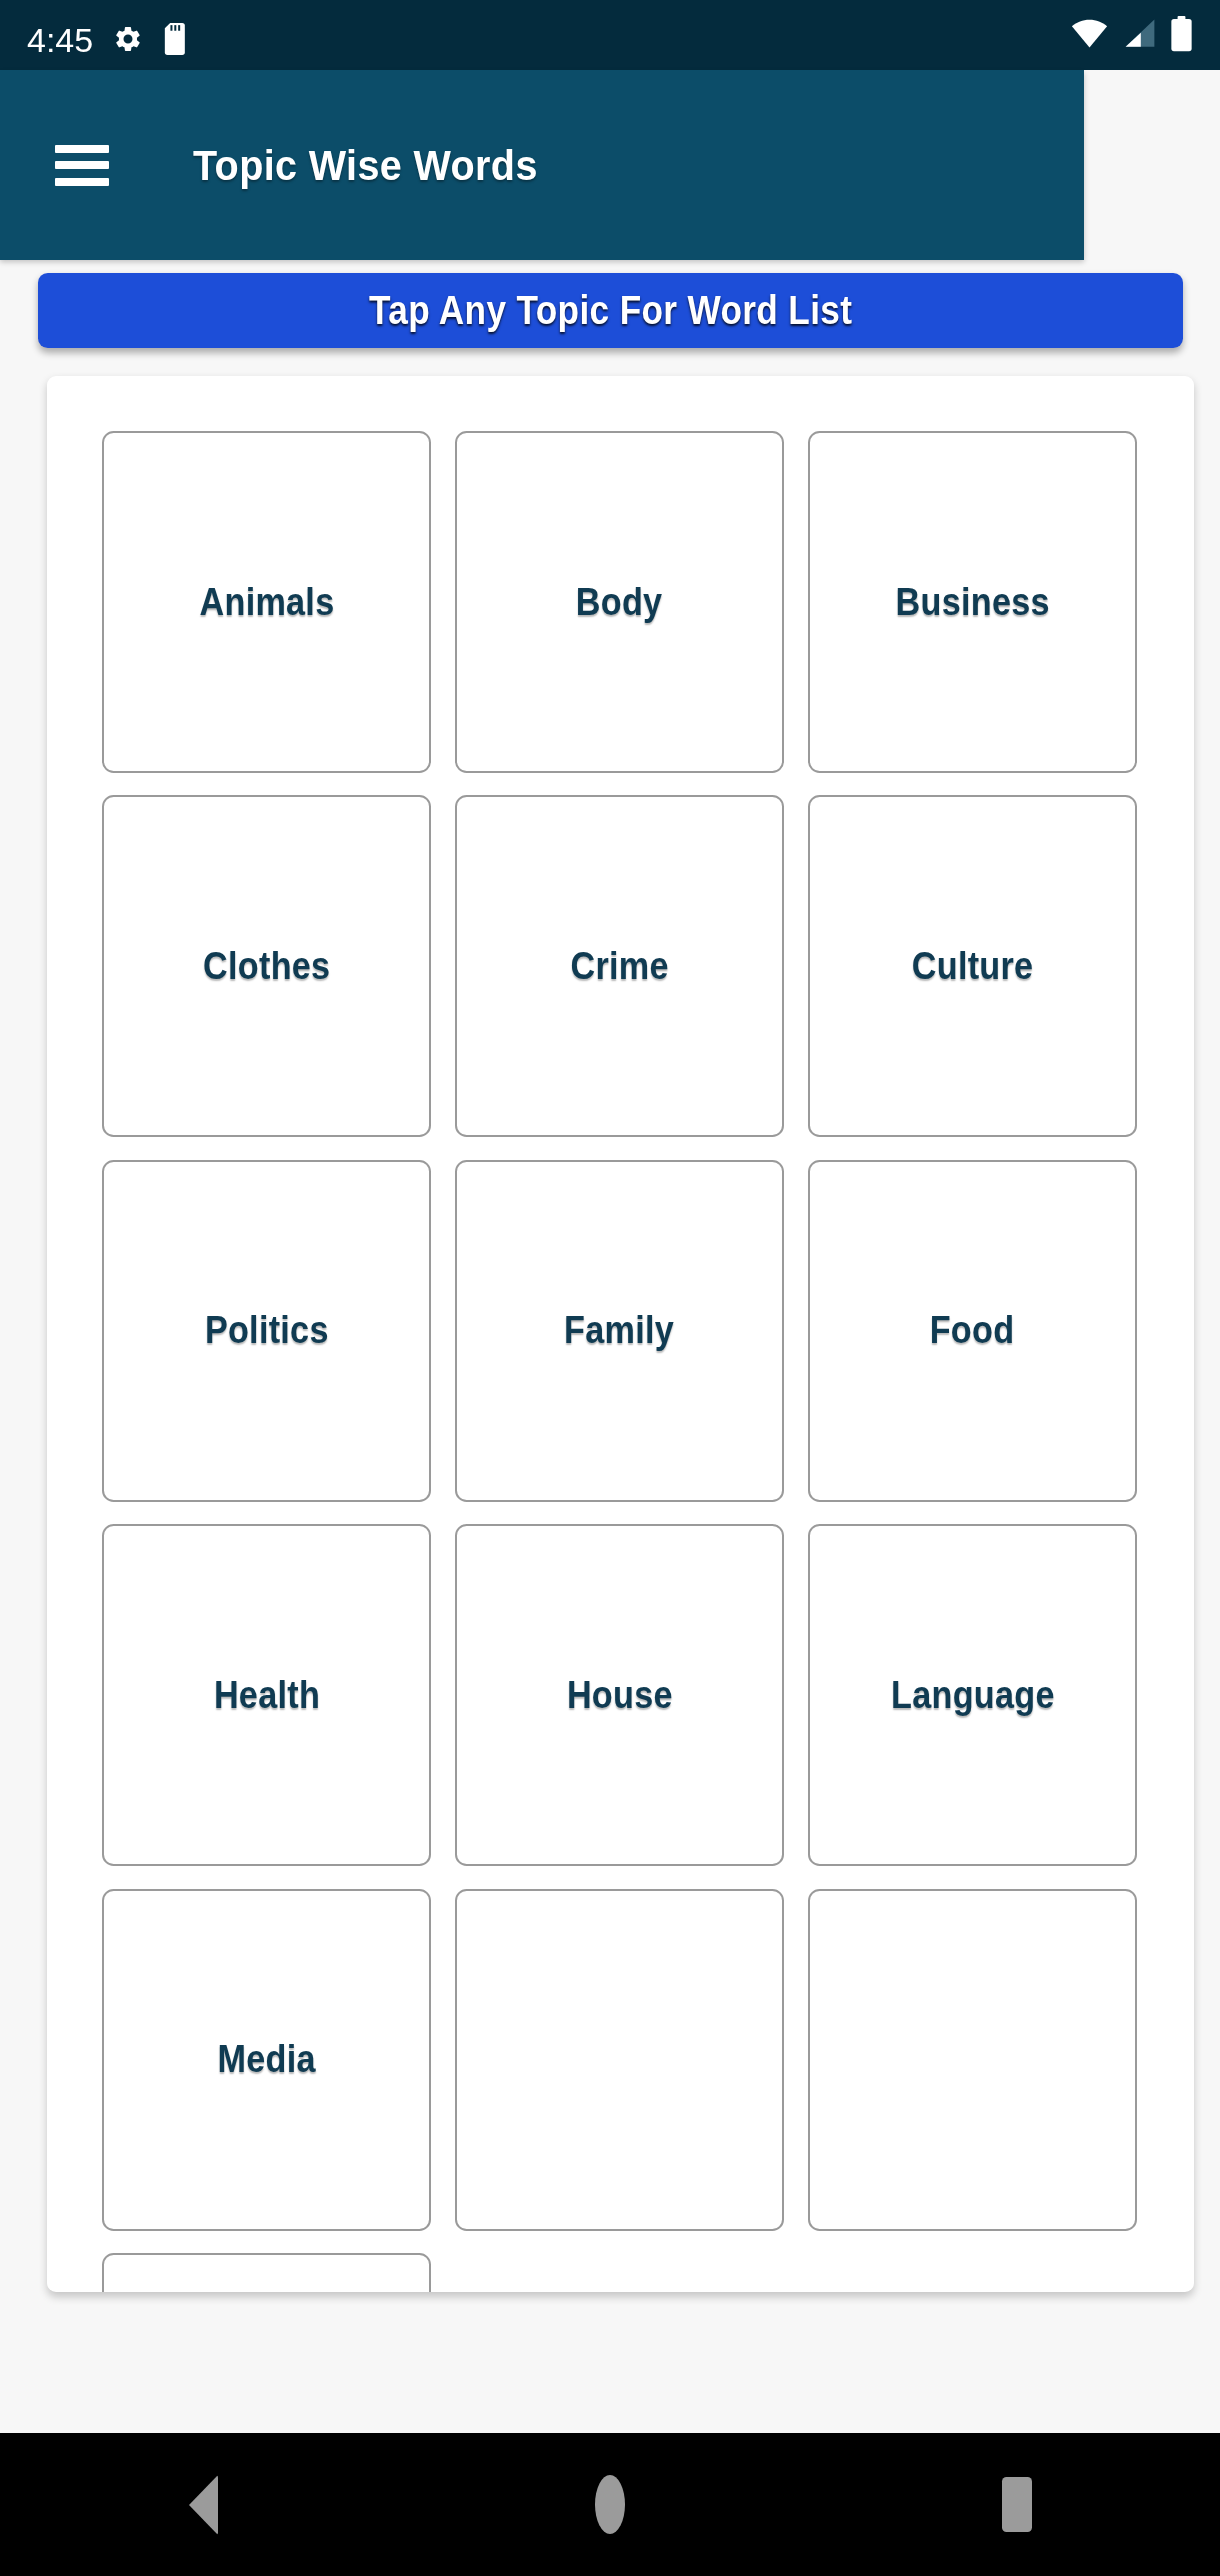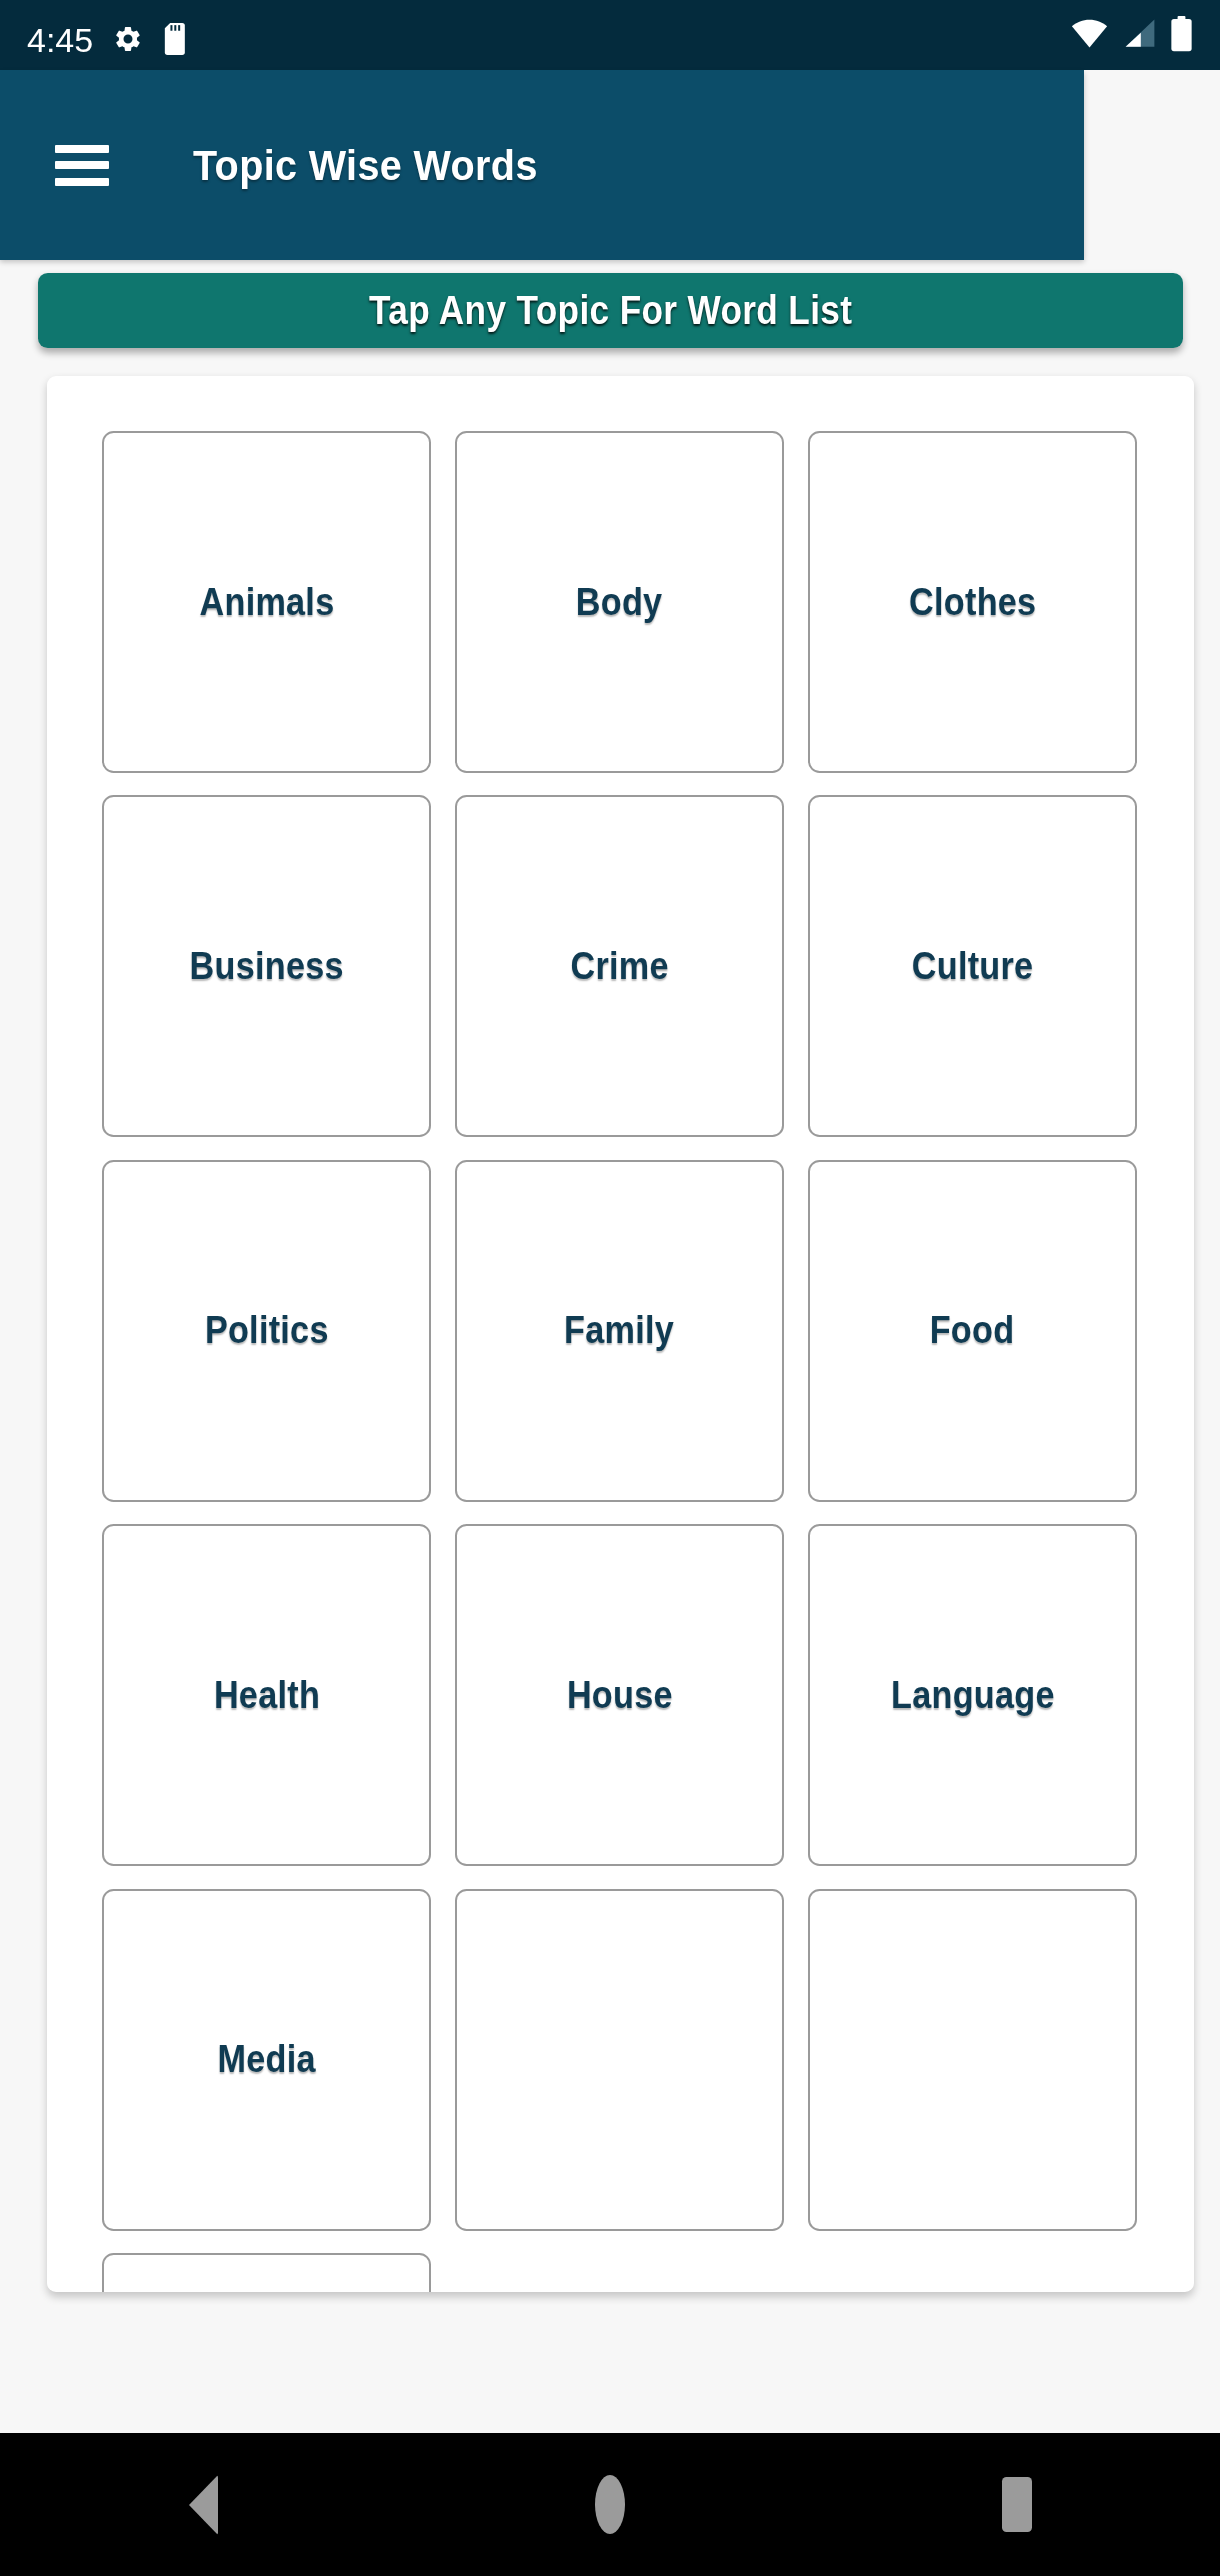--- a/index.html
+++ b/index.html
@@ -52,21 +52,21 @@
     transform:scaleX(0.92);
     transform-origin:left center;
     letter-spacing:0.4px;
     text-shadow:0 1.8px 2.7px rgba(0,0,0,0.35);
   }
 
   
   .banner {
     position:absolute; left:38px; top:273px;
     width:1145px; height:75px;
-    background:#0f766e;
+    background:#1d4ed8;
     border-radius:9.8px;
     display:flex; align-items:center; justify-content:center;
     box-shadow:0 4.5px 7.2px rgba(0,0,0,0.30);
   }
   .banner-text {
     color:#ffffff;
     font-size:40px;
     font-weight:bold;
     font-family:"Liberation Sans Narrow","Liberation Sans", sans-serif;
     transform:scaleX(0.88);
@@ -198,24 +198,24 @@
 
   <div class="grid-panel">
     <div class="grid" id="topic-grid">
         <div class="topic-card">
           <div class="topic-label">Animals</div>
         </div>
         <div class="topic-card">
           <div class="topic-label">Body</div>
         </div>
         <div class="topic-card">
+          <div class="topic-label">Business</div>
+        </div>
+        <div class="topic-card">
           <div class="topic-label">Clothes</div>
-        </div>
-        <div class="topic-card">
-          <div class="topic-label">Business</div>
         </div>
         <div class="topic-card">
           <div class="topic-label">Crime</div>
         </div>
         <div class="topic-card">
           <div class="topic-label">Culture</div>
         </div>
         <div class="topic-card">
           <div class="topic-label">Politics</div>
         </div>

